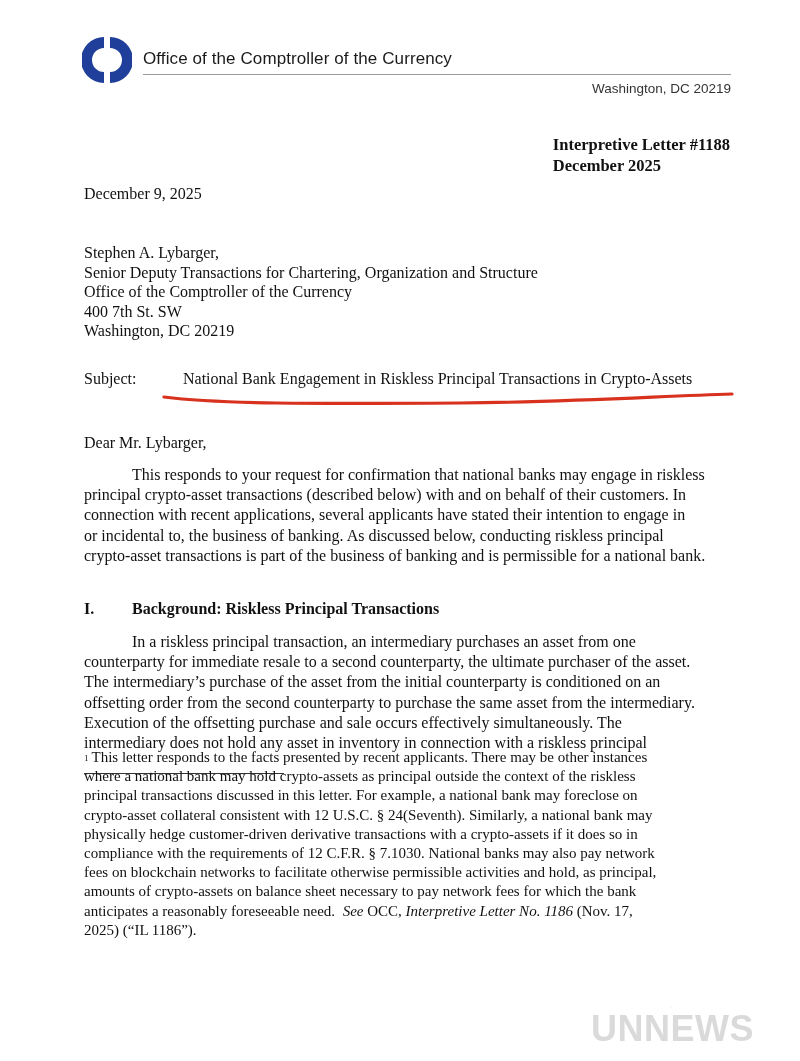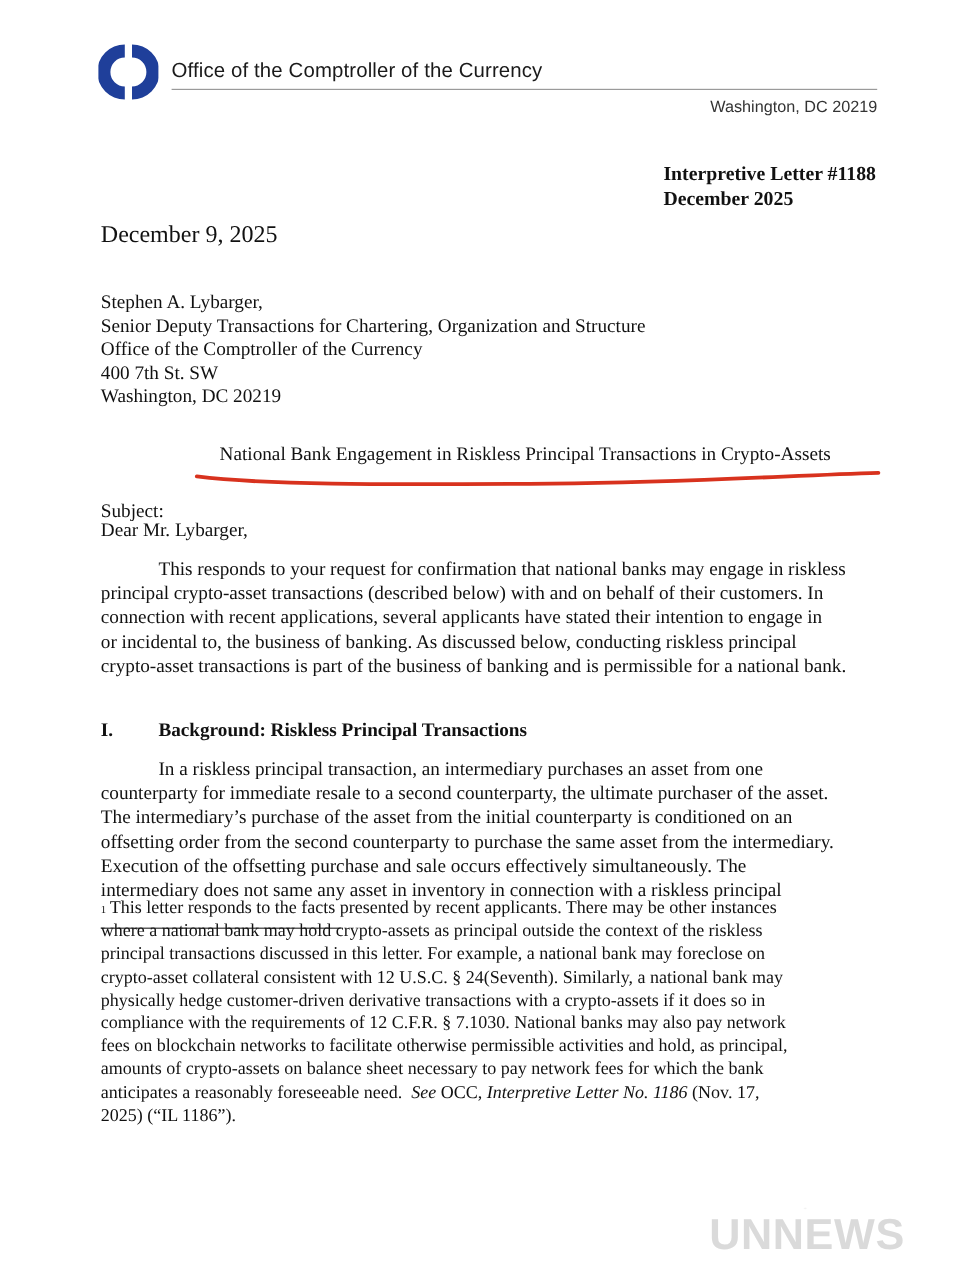--- a/index.html
+++ b/index.html
@@ -7,26 +7,26 @@
     .serif { font-family: "Liberation Serif", "DejaVu Serif", serif; }
     .sans { font-family: "Liberation Sans", "DejaVu Sans", sans-serif; }
 
     .logo { position: absolute; left: 82px; top: 35px; width: 50px; height: 50px; }
     .org-name { position: absolute; left: 143px; top: 49px; font-size: 17px; color: #1a1a1a; letter-spacing: 0.1px; }
     .header-rule { position: absolute; left: 143px; top: 74px; width: 588px; height: 1px; background: #9a9a9a; }
     .org-address { position: absolute; right: 69px; top: 81px; font-size: 13.5px; color: #333; }
 
     .letter-id { position: absolute; right: 70px; top: 134px; text-align: left; font-weight: bold; font-size: 16.5px; line-height: 21px; }
 
-    .date { position: absolute; left: 84px; top: 185px; font-size: 20px; }
+    .date { position: absolute; left: 84px; top: 185px; font-size: 16px; }
 
     .address-block { position: absolute; left: 84px; top: 243px; font-size: 16px; line-height: 19.5px; }
 
     .subject { position: absolute; left: 84px; top: 370px; font-size: 16px; }
-    .subject-label { position: absolute; left: 0; top: 0; white-space: nowrap; margin-top: 48px; }
+    .subject-label { position: absolute; left: 0; top: 0; white-space: nowrap; }
     .subject-text { position: absolute; left: 99px; top: 0; white-space: nowrap; }
     .red-underline { position: absolute; left: 160px; top: 390px; width: 575px; height: 24px; }
 
     .salutation { position: absolute; left: 84px; top: 434px; font-size: 16px; }
 
     .body-para { position: absolute; left: 84px; width: 650px; font-size: 16px; line-height: 20.2px; }
     .para1 { top: 465px; }
     .para2 { top: 632px; }
     .line { white-space: nowrap; display: block; }
     .indent { padding-left: 48px; }
@@ -92,21 +92,21 @@
   <span class="section-num">I.</span>
   <span class="section-title">Background: Riskless Principal Transactions</span>
 </div>
 
 <div class="body-para para2 serif">
   <span class="line indent">In a riskless principal transaction, an intermediary purchases an asset from one</span>
   <span class="line">counterparty for immediate resale to a second counterparty, the ultimate purchaser of the asset.</span>
   <span class="line">The intermediary’s purchase of the asset from the initial counterparty is conditioned on an</span>
   <span class="line">offsetting order from the second counterparty to purchase the same asset from the intermediary.</span>
   <span class="line">Execution of the offsetting purchase and sale occurs effectively simultaneously.  The</span>
-  <span class="line">intermediary does not same any asset in inventory in connection with a riskless principal</span>
+  <span class="line">intermediary does not hold any asset in inventory in connection with a riskless principal</span>
 </div>
 
 <div class="footnote-rule"></div>
 <div class="footnote serif">
   <span class="line"><span class="fn-marker">1</span><span>This letter responds to the facts presented by recent applicants.  There may be other instances</span></span>
   <span class="line">where a national bank may hold crypto-assets as principal outside the context of the riskless</span>
   <span class="line">principal transactions discussed in this letter.  For example, a national bank may foreclose on</span>
   <span class="line">crypto-asset collateral consistent with 12 U.S.C. § 24(Seventh).  Similarly, a national bank may</span>
   <span class="line">physically hedge customer-driven derivative transactions with a crypto-assets if it does so in</span>
   <span class="line">compliance with the requirements of 12 C.F.R. § 7.1030.  National banks may also pay network</span>

